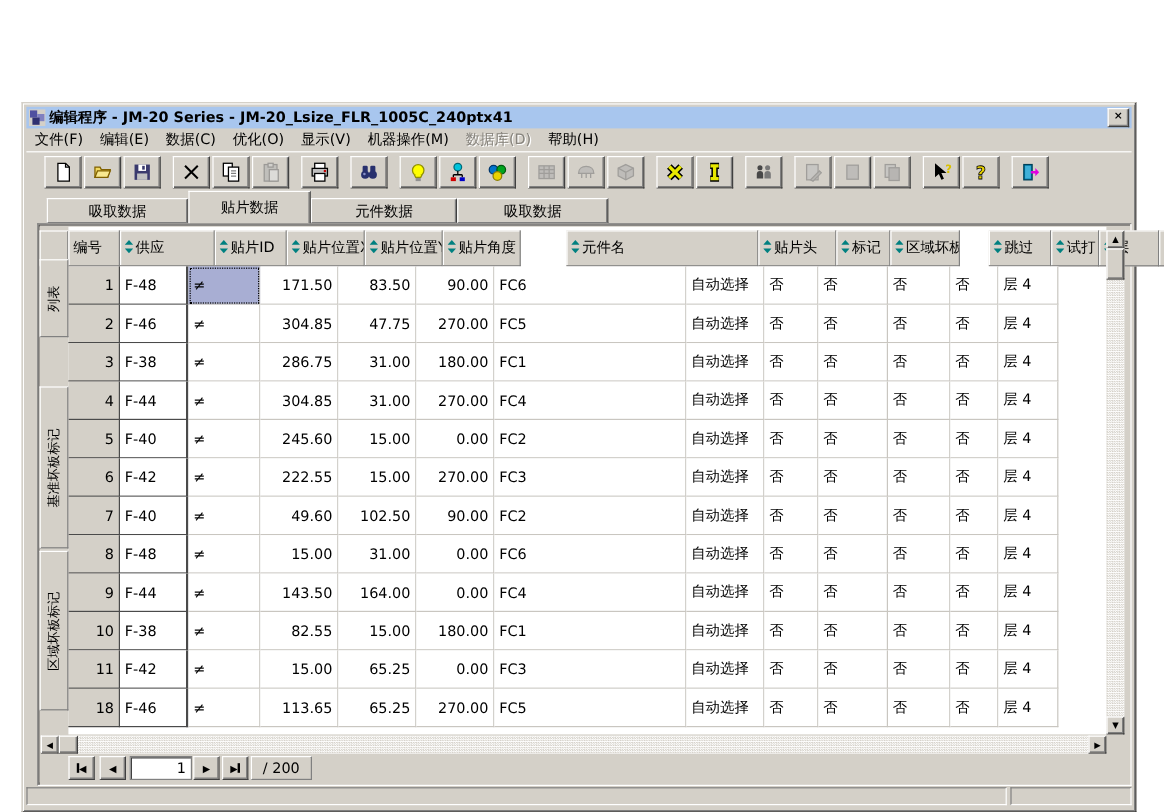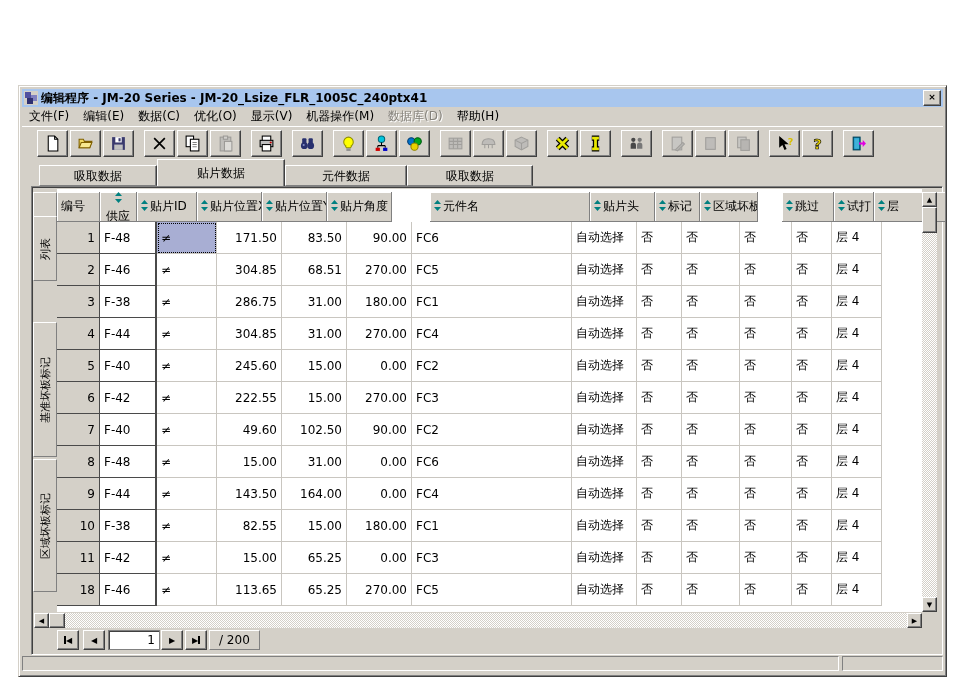--- a/index.html
+++ b/index.html
@@ -316,35 +316,35 @@
             <rect x="4" y="3" width="4.5" height="10" fill="#40b0d8"></rect>
             <path d="M8.5 8h4.5" stroke="#e000e0" stroke-width="2"></path>
             <path d="M12 4.8L15 8l-3 3.2z" fill="#e000e0"></path>
           </svg>
         </span>
       </div>
     </div>
 
   <div class="tabrow">
       <div class="tab" style="width: 118px;">吸取数据</div>
-      <div class="tab active" style="width: 128px;">贴片数据</div>
+      <div class="tab active" style="width: 102px;">贴片数据</div>
       <div class="tab" style="width: 122px;">元件数据</div>
       <div class="tab" style="width: 126px;">吸取数据</div>
     </div>
 
   <div class="panel">
     <div class="sstrip"></div>
     <div class="scorner"></div>
     <div class="white"></div>
     <div class="grid">
       <div class="hrow" id="ghead">
           <div class="c h" style="width: 43px;">
             <span>编号</span>
           </div>
-          <div class="c h" style="width: 37px; flex-direction: column;">
+          <div class="c h" style="width: 79px;">
             <span class="sorticon"><svg width="7" height="11" viewBox="0 0 7 11">
                 <path d="M3.5 0L7 4H0z" fill="#008080"></path>
                 <path d="M3.5 11L7 7H0z" fill="#008080"></path>
               </svg></span>
             <span>供应</span>
           </div>
           <div class="c h" style="width: 60px;">
             <span class="sorticon"><svg width="7" height="11" viewBox="0 0 7 11">
                 <path d="M3.5 0L7 4H0z" fill="#008080"></path>
                 <path d="M3.5 11L7 7H0z" fill="#008080"></path>
@@ -437,21 +437,21 @@
             <div class="c" style="width: 58px;">否</div>
             <div class="c" style="width: 52px;">否</div>
             <div class="c" style="width: 40px;">否</div>
             <div class="c" style="width: 50px;">层 4</div>
           </div>
           <div class="row">
             <div class="c num rowno" style="width: 43px;">2</div>
             <div class="c supplyc" style="width: 57px;">F-46</div>
             <div class="c" style="width: 60px;">≠</div>
             <div class="c num" style="width: 65px;">304.85</div>
-            <div class="c num" style="width: 65px;">68.51</div>
+            <div class="c num" style="width: 65px;">47.75</div>
             <div class="c num" style="width: 65px;">270.00</div>
             <div class="c" style="width: 160px;">FC5</div>
             <div class="c" style="width: 65px;">自动选择</div>
             <div class="c" style="width: 45px;">否</div>
             <div class="c" style="width: 58px;">否</div>
             <div class="c" style="width: 52px;">否</div>
             <div class="c" style="width: 40px;">否</div>
             <div class="c" style="width: 50px;">层 4</div>
           </div>
           <div class="row">

